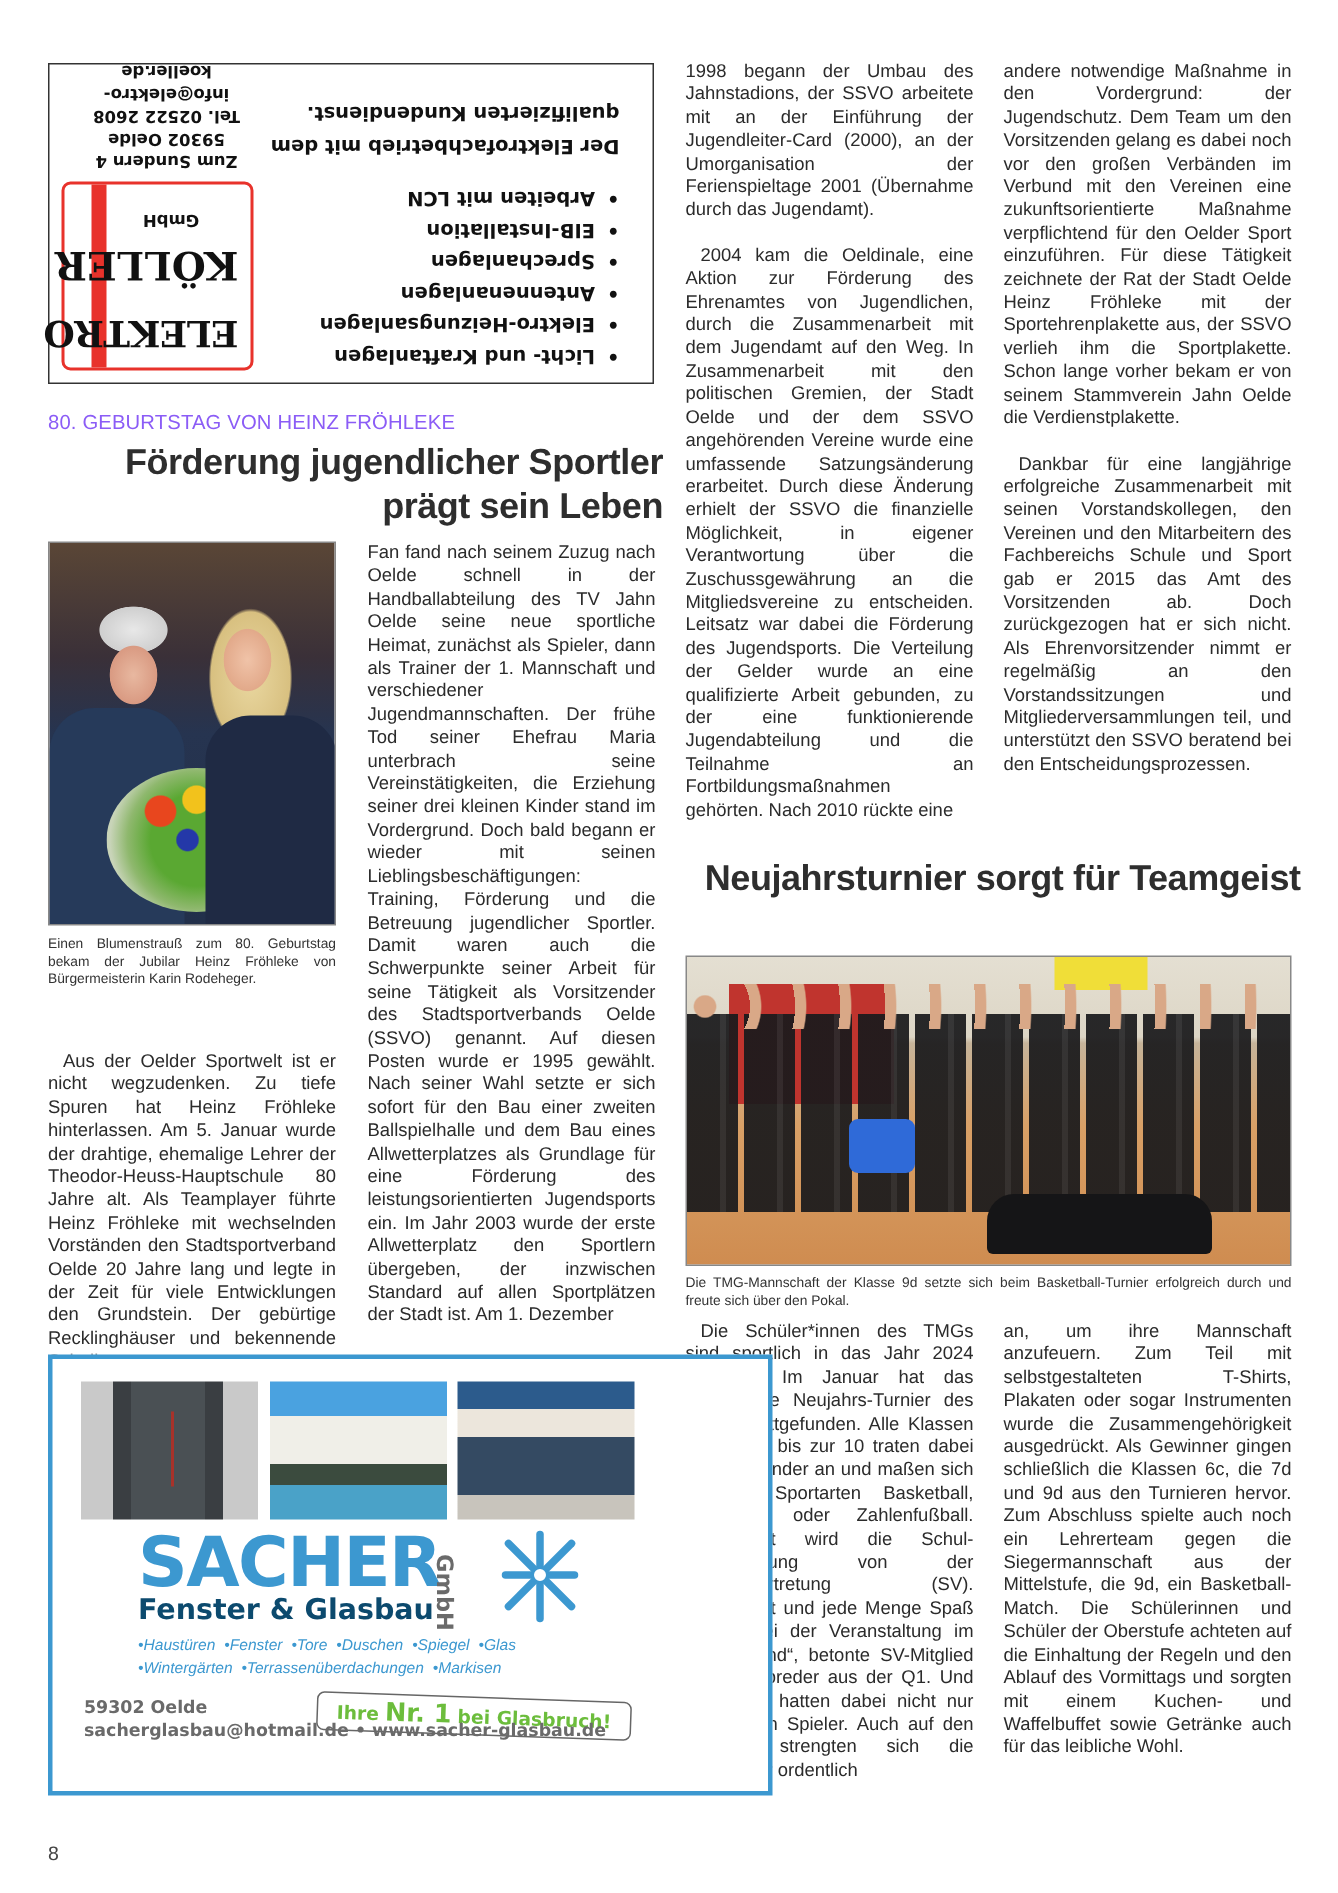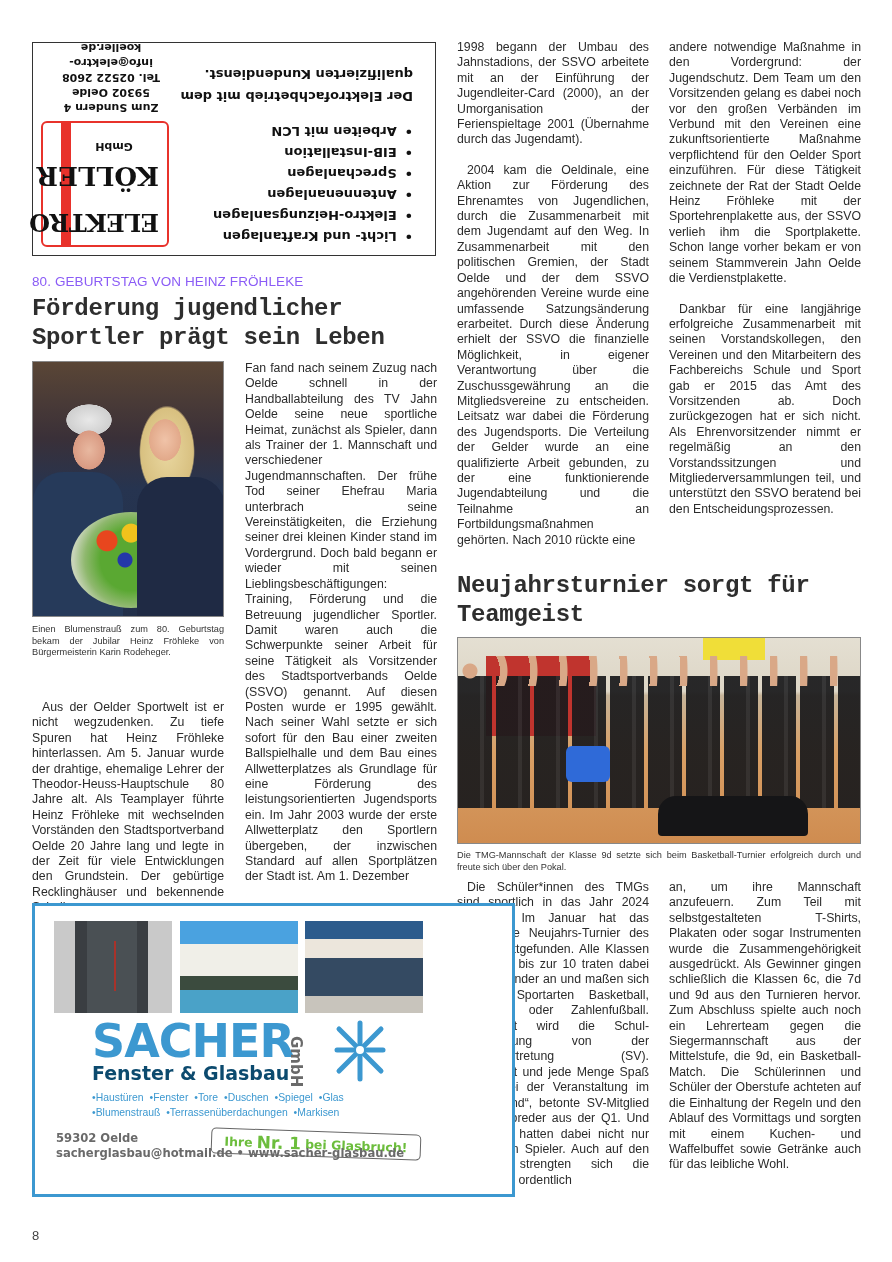--- a/index.html
+++ b/index.html
@@ -60,22 +60,22 @@
     position: absolute; left: 22px; top: 148px; width: 260px;
     font-size: 13px; font-weight: bold; line-height: 22px; color: #111;
   }
 
   .kicker {
     position: absolute; left: 32px; top: 274px;
     font-size: 13.5px; letter-spacing: 0.1px; color: #8b5cf6;
   }
   .headline {
     position: absolute;
-    font-family: Liberation Mono, monospace; font-weight: bold;
-    color: #2e2e2e; letter-spacing: -0.3px;
+    font-family: Liberation Sans, sans-serif; font-weight: bold;
+    color: #2e2e2e; letter-spacing: -0.3px; text-align: right;
   }
   .headline-1 { left: 32px; top: 294px; font-size: 24px; line-height: 29px; width: 410px; }
   .headline-2 { left: 457px; top: 571px; font-size: 24px; line-height: 29px; width: 410px; }
 
   .photo {
     position: absolute; overflow: hidden; border: 1px solid #888;
   }
   .photo-1 {
     left: 32px; top: 361px; width: 192px; height: 256px;
     background:
@@ -166,21 +166,21 @@
     position: absolute; left: 270px; top: 130px;
     font-family: "DejaVu Sans", sans-serif; font-weight: bold; font-size: 15px; color: #6a6a6a;
     transform: rotate(90deg); transform-origin: left top;
   }
   .sacher-emblem { position: absolute; left: 298px; top: 113px; width: 54px; height: 66px; }
   .sacher-services {
     position: absolute; left: 57px; top: 184px; width: 300px;
     font-size: 10.4px; line-height: 15px; color: #3c98d0;
   }
   .sacher-services span::before { content: "\2022 "; }
-  .sacher-services span { margin-right: 3px; }
+  .sacher-services span { margin-right: 3px; font-style: italic; }
   .sacher-contact {
     position: absolute; left: 21px; top: 225px;
     font-family: "DejaVu Sans", sans-serif; font-weight: bold; font-size: 11.6px; line-height: 15.2px; color: #6a6a6a;
   }
   .sacher-badge {
     position: absolute; left: 176px; top: 225px; width: 210px; height: 26px;
     border: 1px solid #666; border-radius: 5px; transform: rotate(2deg);
     font-family: "DejaVu Sans", sans-serif; font-weight: bold; color: #6cbd3c; font-size: 12.5px;
     display: flex; align-items: center; justify-content: center; gap: 4px; background: #fff;
   }
@@ -287,21 +287,21 @@
   <div class="sacher-services">
     <div>
       <span>Haustüren</span>
       <span>Fenster</span>
       <span>Tore</span>
       <span>Duschen</span>
       <span>Spiegel</span>
       <span>Glas</span>
     </div>
     <div>
-      <span>Blumenstrauß</span>
+      <span>Wintergärten</span>
       <span>Terrassenüberdachungen</span>
       <span>Markisen</span>
     </div>
   </div>
 
   <div class="sacher-badge">
     <span>Ihre</span>
     <span class="big">Nr. 1</span>
     <span>bei Glasbruch!</span>
   </div>

